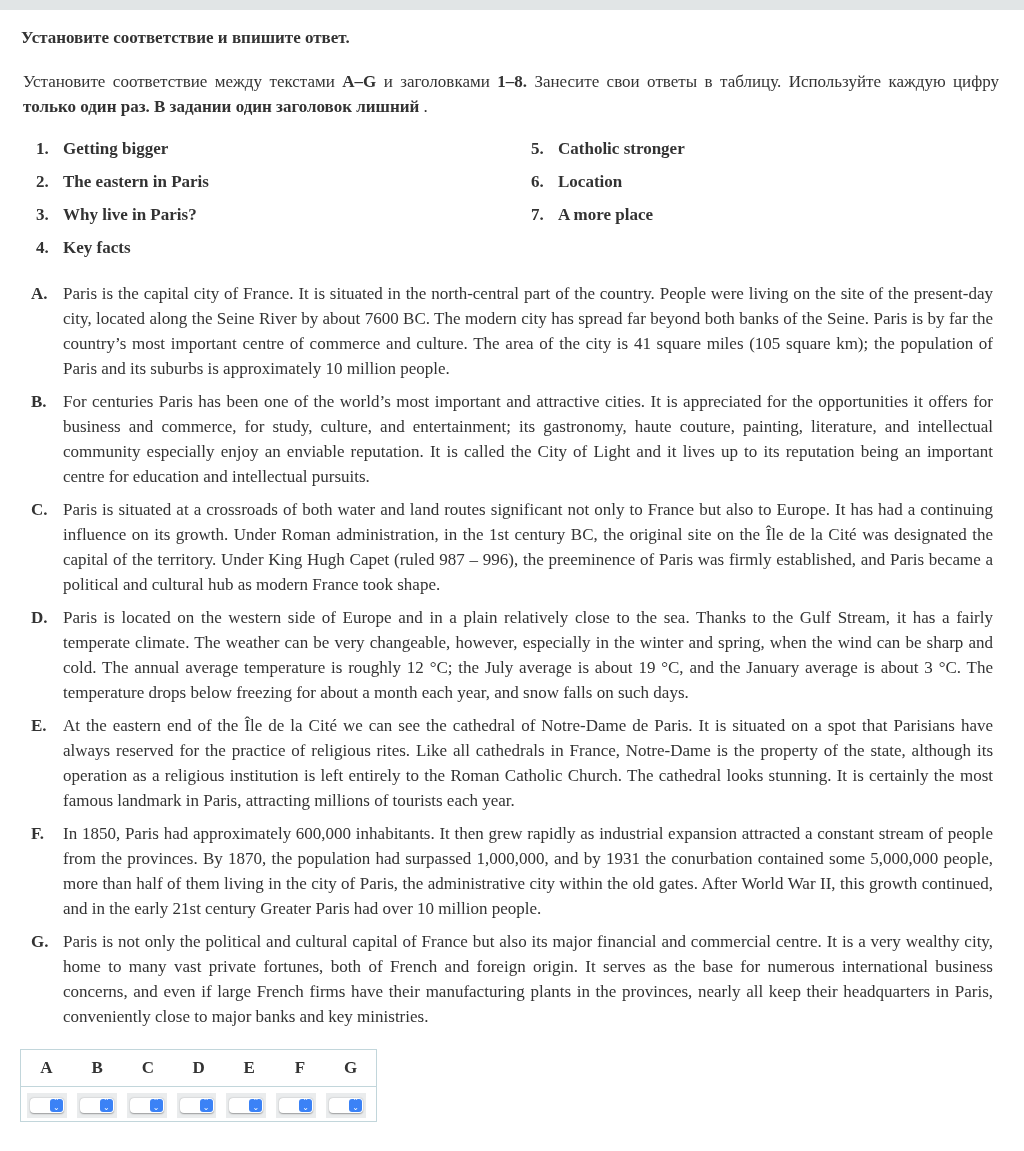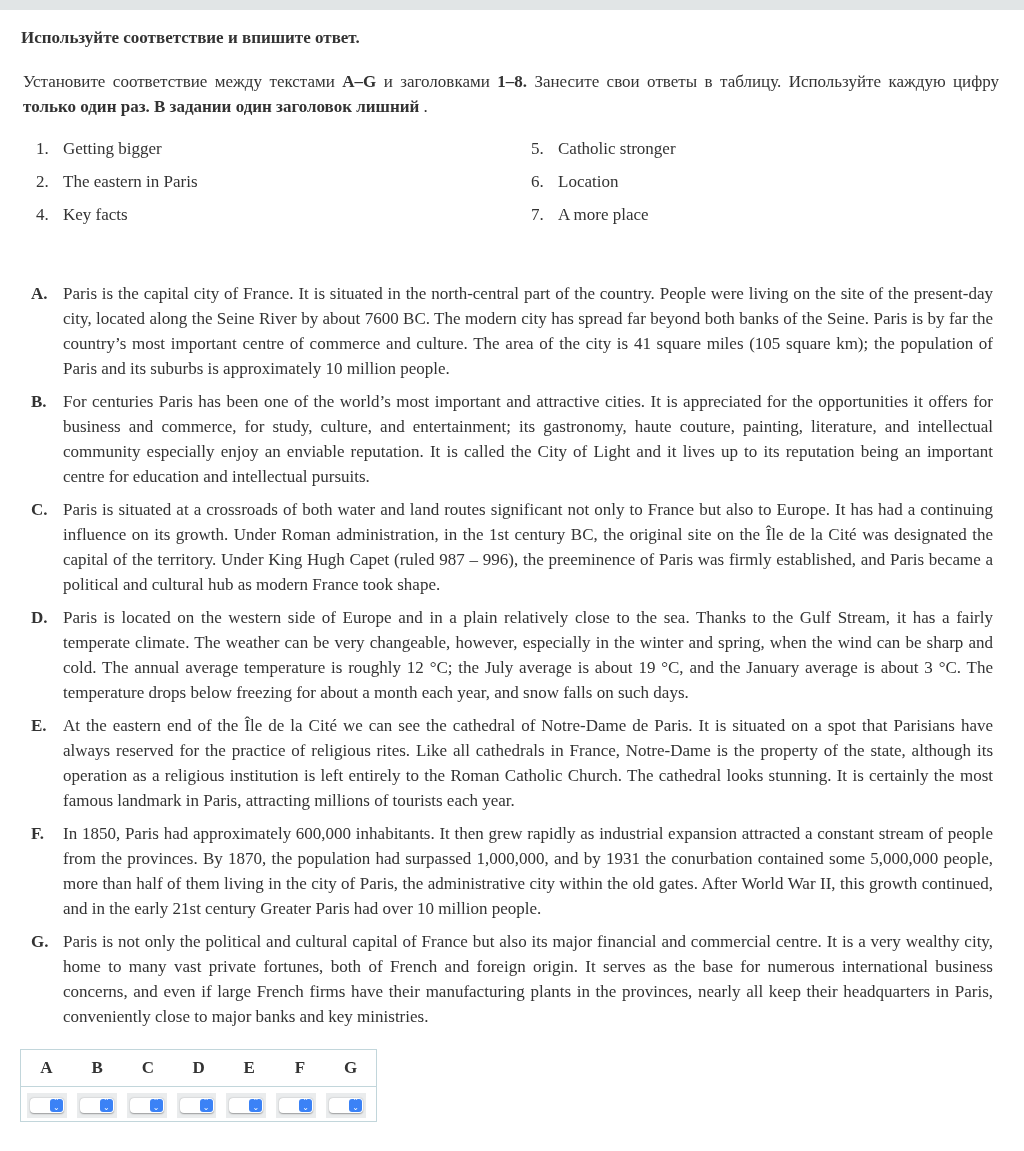--- a/index.html
+++ b/index.html
@@ -16,21 +16,21 @@
   .instr {
     position: absolute; left: 23px; top: 69px; width: 976px;
     font-size: 17px; line-height: 25px; text-align: justify;
     text-align-last: left; color: #333;
   }
   .instr b { font-weight: bold; }
   .headings { position: absolute; left: 0; top: 137px; width: 1024px; }
   .hcol { position: absolute; top: 0; }
   .hcol.left { left: 36px; }
   .hcol.right { left: 531px; }
-  .hitem { height: 33px; font-size: 17px; font-weight: normal; line-height: 24px; white-space: nowrap; }
+  .hitem { height: 33px; font-size: 17px; font-weight: bold; line-height: 24px; white-space: nowrap; }
   .hnum { display: inline-block; width: 27px; }
   .texts { position: absolute; left: 0; top: 281px; width: 1024px; }
   .para { position: relative; padding-left: 63px; width: 930px; font-size: 17px; line-height: 25px; text-align: justify; margin-bottom: 8px; }
   .para .letter { position: absolute; left: 31px; top: 0; font-weight: bold; }
   .answer-table {
     position: absolute; left: 20px; top: 1049px; width: 357px; height: 73px;
     border: 1px solid #c2d6db; box-sizing: border-box;
   }
   .answer-table .hdr { display: flex; height: 36px; border-bottom: 1px solid #c2d6db; padding-left: 0; }
   .answer-table .hdr span { width: 51px; text-align: center; font-weight: bold; font-size: 17px; line-height: 36px; color: #333; }
@@ -45,30 +45,31 @@
     background: #3b82f6; color: #fff; font-size: 8px; line-height: 6px; text-align: center;
     font-family: "DejaVu Sans", sans-serif;
   }
   .sel .arrows i { display: block; font-style: normal; height: 6px; }
 </style>
 </head>
 <body>
 
 <div class="topbar"></div>
 
-<div class="title">Используйте соответствие и впишите ответ.</div>
+<div class="title">Установите соответствие и впишите ответ.</div>
 
 <div class="instr">
   <span>Установите соответствие между текстами </span><b>A–G</b><span> и заголовками </span><b>1–8.</b><span> Занесите свои ответы в таблицу. Используйте каждую цифру </span><b>только один раз. В задании один заголовок лишний</b><span> .</span>
 </div>
 
 <div class="headings">
   <div class="hcol left">
     <div class="hitem"><span class="hnum">1.</span><span>Getting bigger</span></div>
     <div class="hitem"><span class="hnum">2.</span><span>The eastern in Paris</span></div>
+    <div class="hitem"><span class="hnum">3.</span><span>Why live in Paris?</span></div>
     <div class="hitem"><span class="hnum">4.</span><span>Key facts</span></div>
   </div>
   <div class="hcol right">
     <div class="hitem"><span class="hnum">5.</span><span>Catholic stronger</span></div>
     <div class="hitem"><span class="hnum">6.</span><span>Location</span></div>
     <div class="hitem"><span class="hnum">7.</span><span>A more place</span></div>
   </div>
 </div>
 
 <div class="texts">

